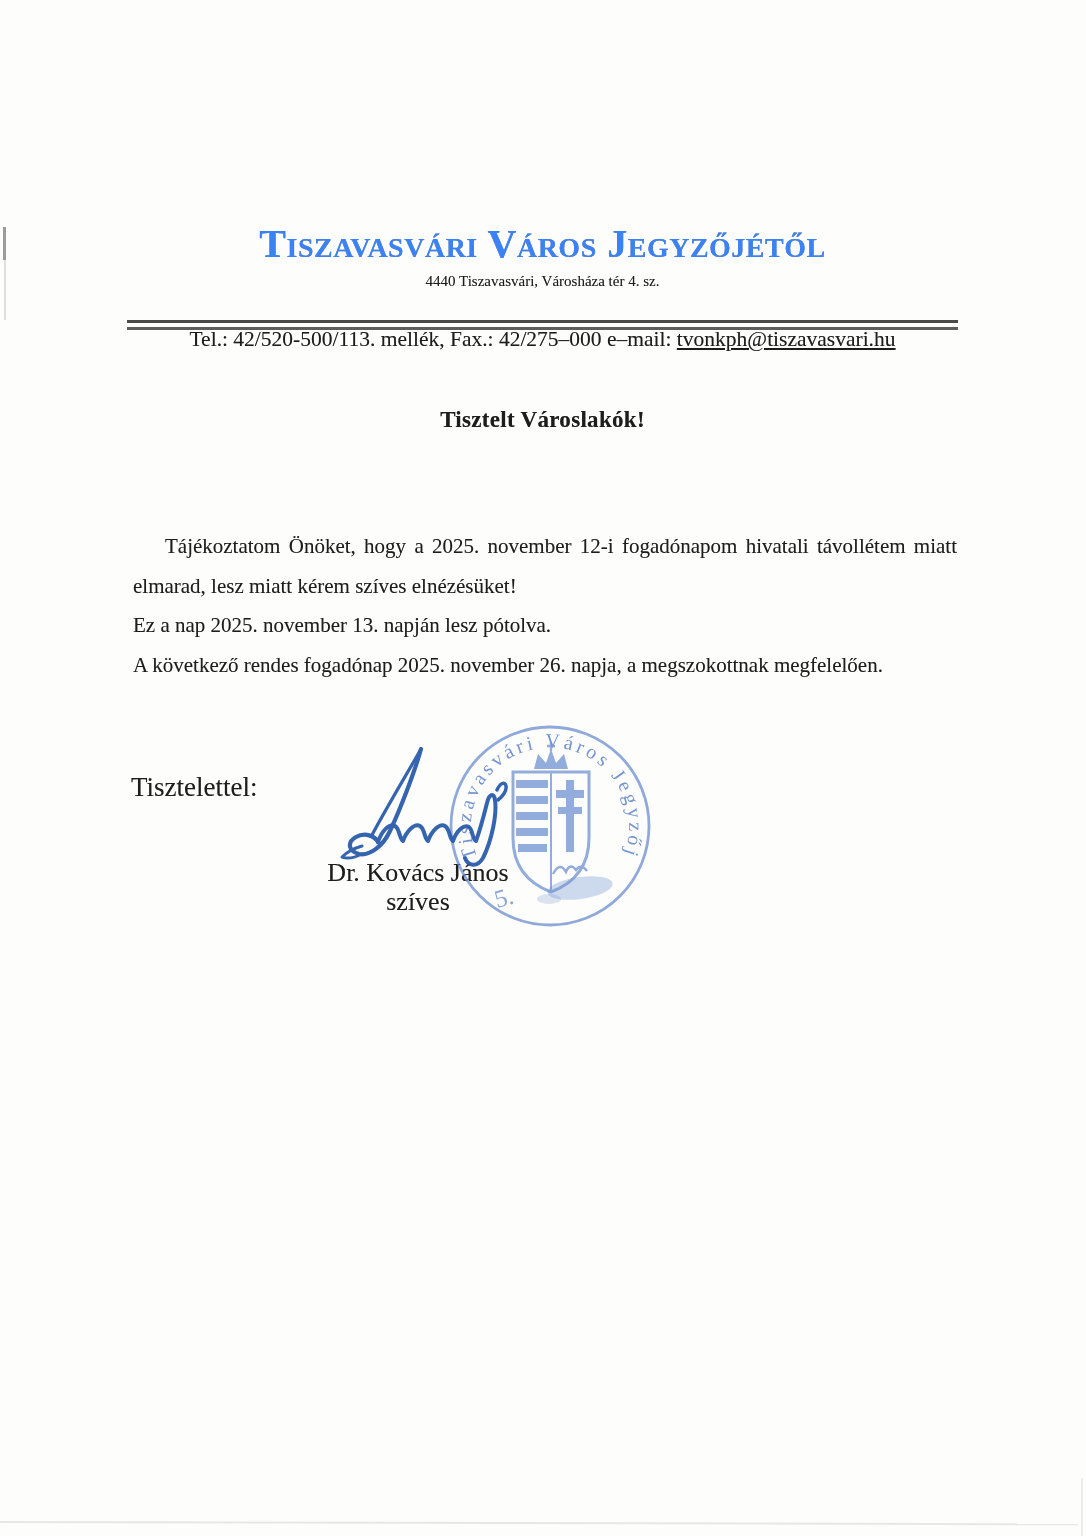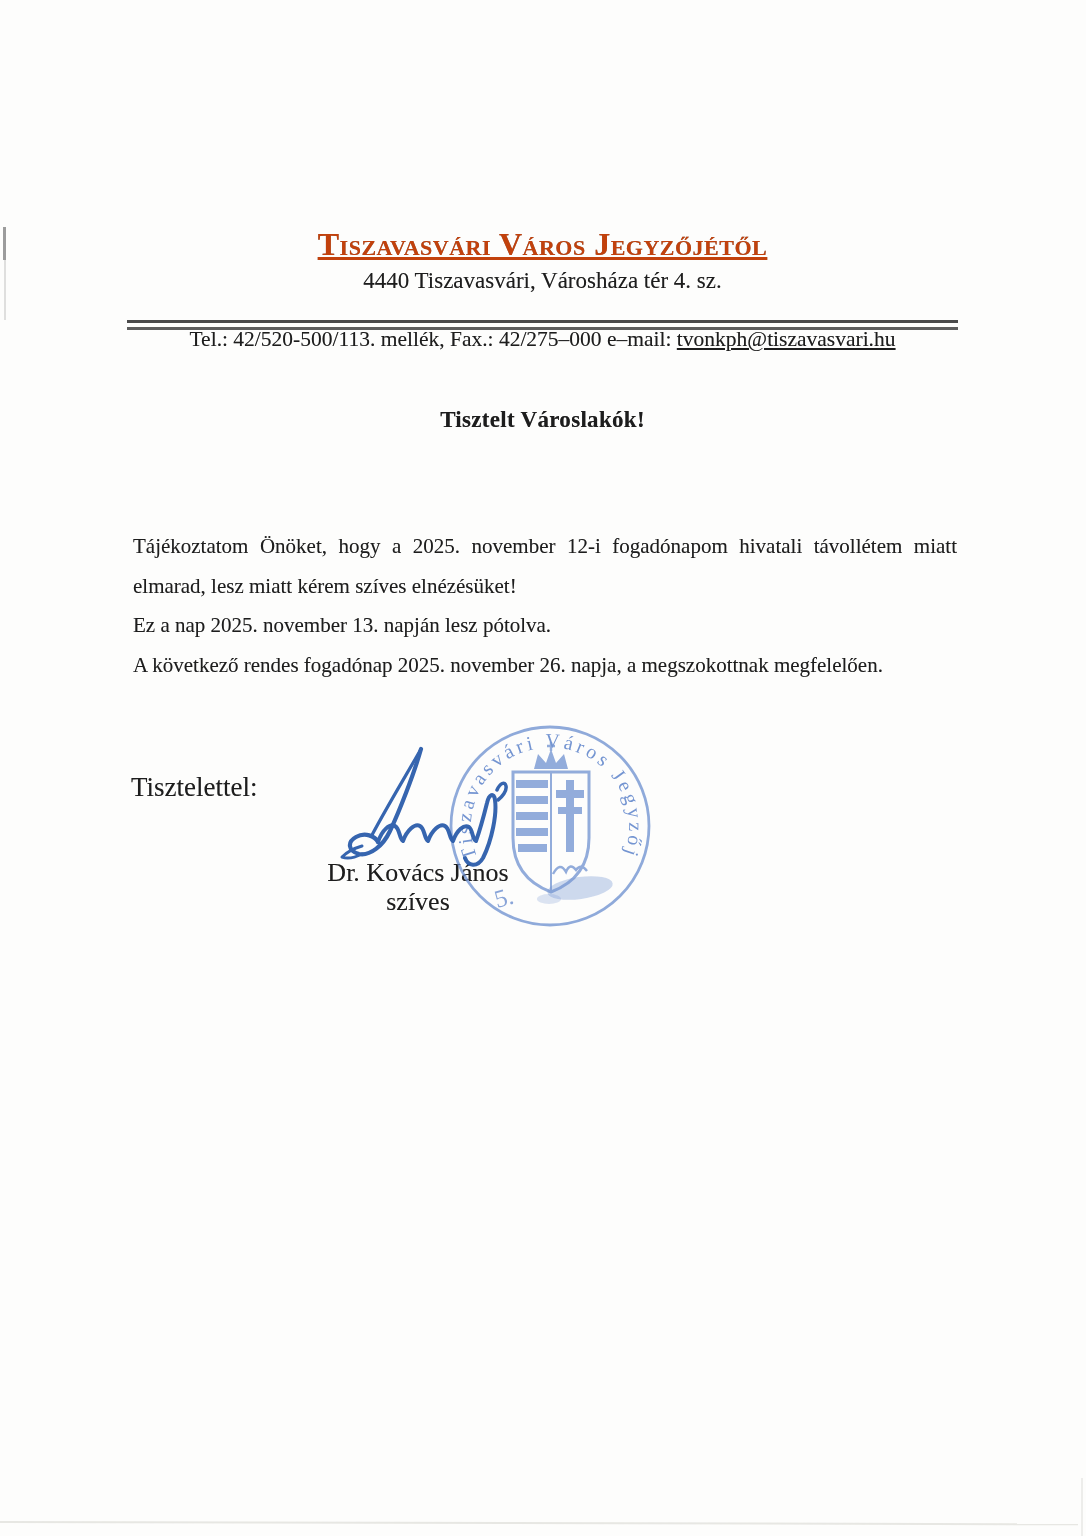--- a/index.html
+++ b/index.html
@@ -12,31 +12,30 @@
     color: var(--ink-color, #1d1d1d);
     overflow: hidden;
   }
   
   .letterhead {
     position: absolute;
     left: 127px; top: 221px; width: 831px;
     text-align: center;
   }
   .org-title {
-    font-size: 32px;
+    font-size: 40px;
     font-weight: bold;
     font-variant: small-caps;
     letter-spacing: 0.5px;
-    color: #c2410c;
+    color: #3b82f6;
     line-height: 46px;
     text-shadow: 0 0 0.6px rgba(40,40,40,0.55);
-    text-decoration: underline;
   }
   .address-line {
-    font-size: 23px;
+    font-size: 15px;
     line-height: 26px;
     margin-top: 1px;
     text-shadow: 0 0 0.4px rgba(40,40,40,0.4);
   }
   .contact-line {
     font-size: 21.5px;
     line-height: 26px;
     text-shadow: 0 0 0.4px rgba(40,40,40,0.4);
     white-space: nowrap;
     margin-top: 32px;
@@ -61,21 +60,21 @@
   }
   .body-text {
     position: absolute;
     left: 133px; top: 527px; width: 824px;
     font-size: 21px;
   }
   .body-line {
     line-height: 39.5px;
     text-shadow: 0 0 0.4px rgba(40,40,40,0.35);
   }
-  .justify-all { text-align: justify; text-align-last: justify; }
+  .justify-all { text-align: justify; text-align-last: justify; margin-left: 32px; }
   .closing {
     position: absolute;
     left: 131px; top: 772px;
     font-size: 27px;
     text-shadow: 0 0 0.4px rgba(40,40,40,0.35);
   }
   .signer-block {
     position: absolute;
     left: 318px; top: 858px; width: 200px;
     text-align: center;

